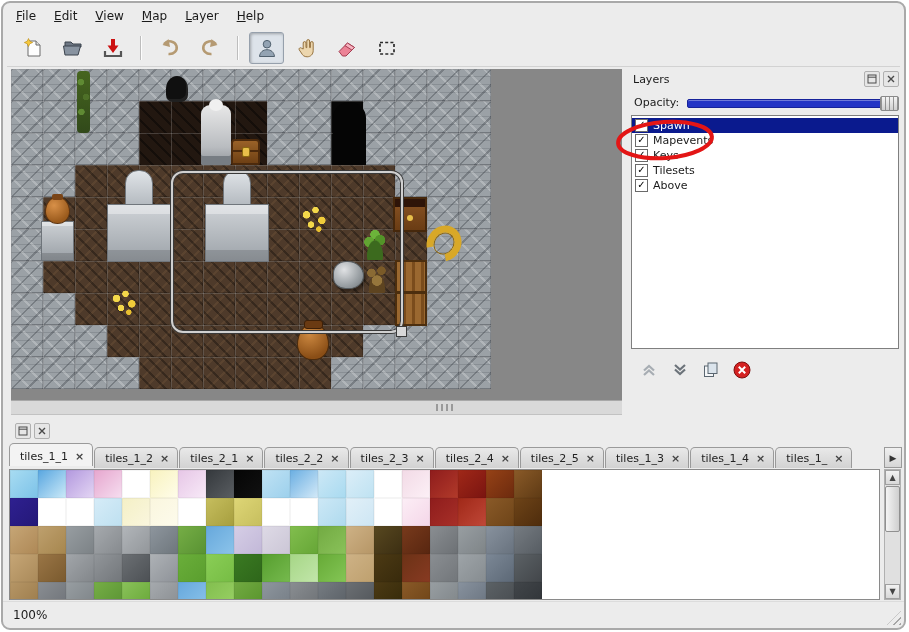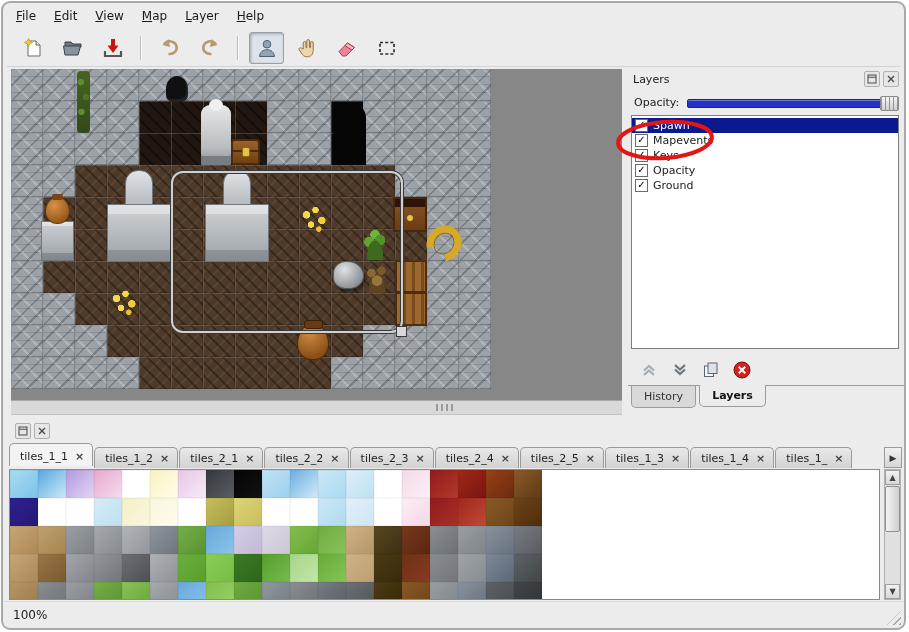--- a/index.html
+++ b/index.html
@@ -452,25 +452,25 @@
         <div class="layer-row">
           <div class="cb">✓</div>
           <div class="layer-label">Mapevents</div>
         </div>
         <div class="layer-row">
           <div class="cb">✓</div>
           <div class="layer-label">Keys</div>
         </div>
         <div class="layer-row">
           <div class="cb">✓</div>
-          <div class="layer-label">Opacity</div>
+          <div class="layer-label">Tilesets</div>
         </div>
         <div class="layer-row">
           <div class="cb">✓</div>
-          <div class="layer-label">Ground</div>
+          <div class="layer-label">Above</div>
         </div>
       </div>
     <div class="layer-actions">
         <div class="la-btn">
           <svg viewBox="0 0 20 20" width="20" height="20">
             <path d="M5 10.5l5-4.5 5 4.5M5 15l5-4.5 5 4.5" fill="none" stroke="#a7adb3" stroke-width="2.2"></path>
           </svg>
         </div>
         <div class="la-btn">
           <svg viewBox="0 0 20 20" width="20" height="20">
@@ -483,21 +483,20 @@
             <rect x="7" y="3" width="9" height="10.5" fill="#dbe4ec" stroke="#5a6670"></rect>
           </svg>
         </div>
         <div class="la-btn">
           <svg viewBox="0 0 20 20" width="20" height="20">
             <circle cx="10" cy="10" r="8" fill="#d42222" stroke="#7e0e0e"></circle>
             <path d="M6.8 6.8l6.4 6.4M13.2 6.8l-6.4 6.4" stroke="#ffffff" stroke-width="2"></path>
           </svg>
         </div>
       </div>
-    <div class="dock-tabs"><div class="stab">History</div><div class="stab active">Layers</div></div>
   </div>
 
   <div class="tilesets-dock">
     <div class="dock-titlebar">
       <span class="dock-btn">
           <svg width="10" height="10" viewBox="0 0 10 10">
             <rect x="1" y="1" width="8" height="8" fill="none" stroke="#4a4a4a"></rect>
             <path d="M1 3.2h8" stroke="#4a4a4a"></path>
           </svg>
         </span>

